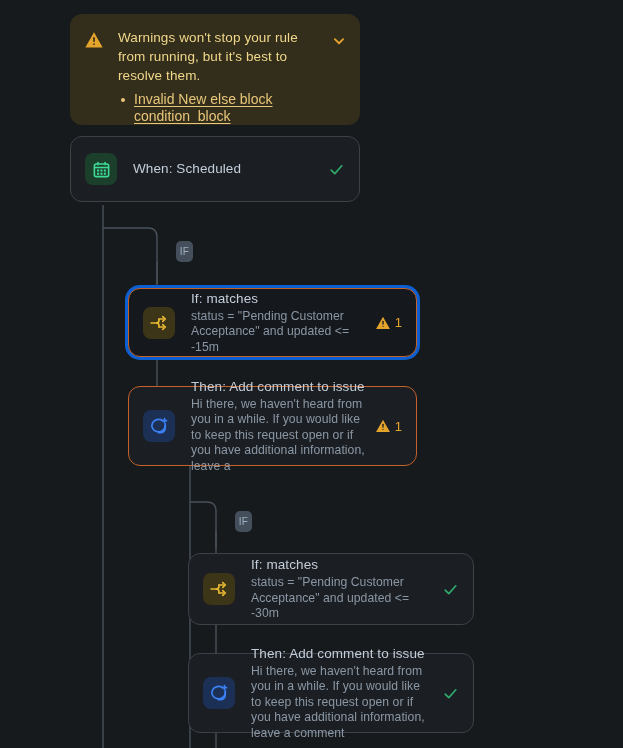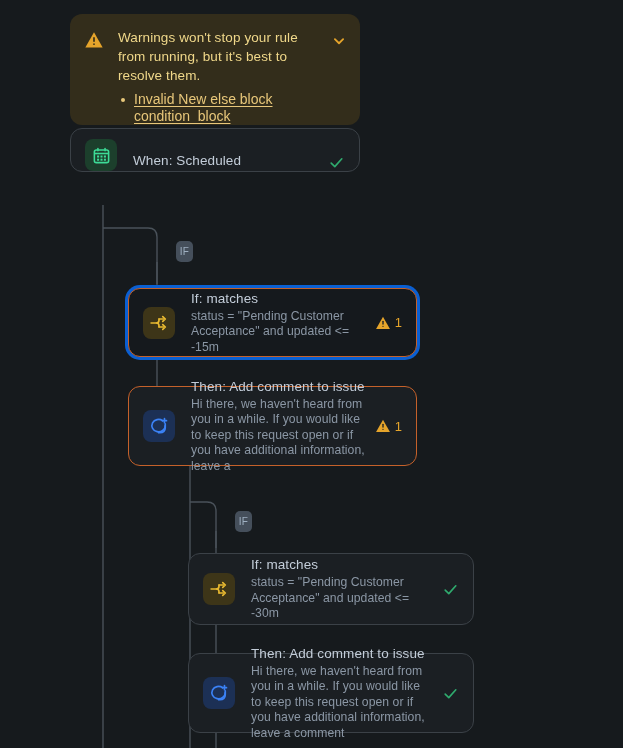--- a/index.html
+++ b/index.html
@@ -220,21 +220,21 @@
         <path d="M6.5 9.5 L12 15 L17.5 9.5" stroke="#e5a42b" stroke-width="2.4" stroke-linecap="round" stroke-linejoin="round" fill="none"></path>
       </svg>
     </div>
     <ul class="warn-list">
       <li>
         <a>Invalid New else block condition_block</a>
       </li>
     </ul>
   </div>
 
-  <div class="card" style="left:70px; top:128px; width:290px; height:44px;align-items:flex-end;">
+  <div class="card" style="left:70px; top:136px; width:290px; height:66px;">
     <div class="card-icon icon-green">
       <svg width="19" height="19" viewBox="0 0 24 24">
         <rect x="3" y="5" width="18" height="16" rx="2.5" stroke="#3ddc97" stroke-width="2" fill="none"></rect>
         <path d="M3 9.5 H21" stroke="#3ddc97" stroke-width="2"></path>
         <path d="M7.5 3.2 V6" stroke="#3ddc97" stroke-width="1.8" stroke-linecap="round"></path>
         <path d="M16.5 3.2 V6" stroke="#3ddc97" stroke-width="1.8" stroke-linecap="round"></path>
         <rect x="6.4" y="12" width="2.6" height="2.6" fill="#3ddc97"></rect>
         <rect x="10.7" y="12" width="2.6" height="2.6" fill="#3ddc97"></rect>
         <rect x="15" y="12" width="2.6" height="2.6" fill="#3ddc97"></rect>
         <rect x="6.4" y="16" width="2.6" height="2.6" fill="#3ddc97"></rect>

